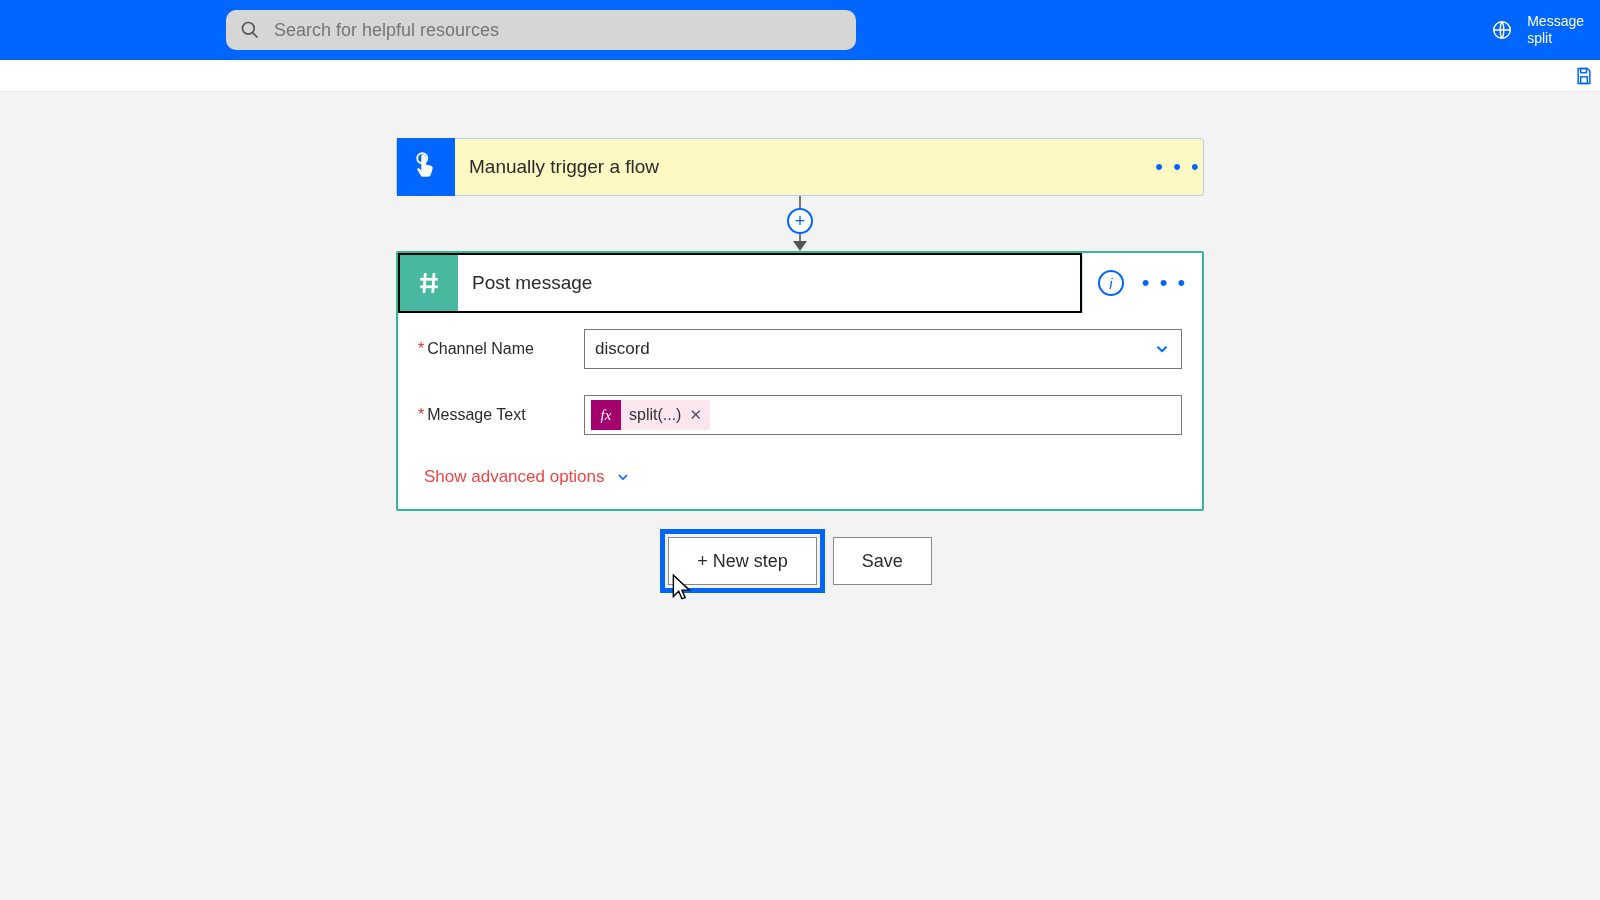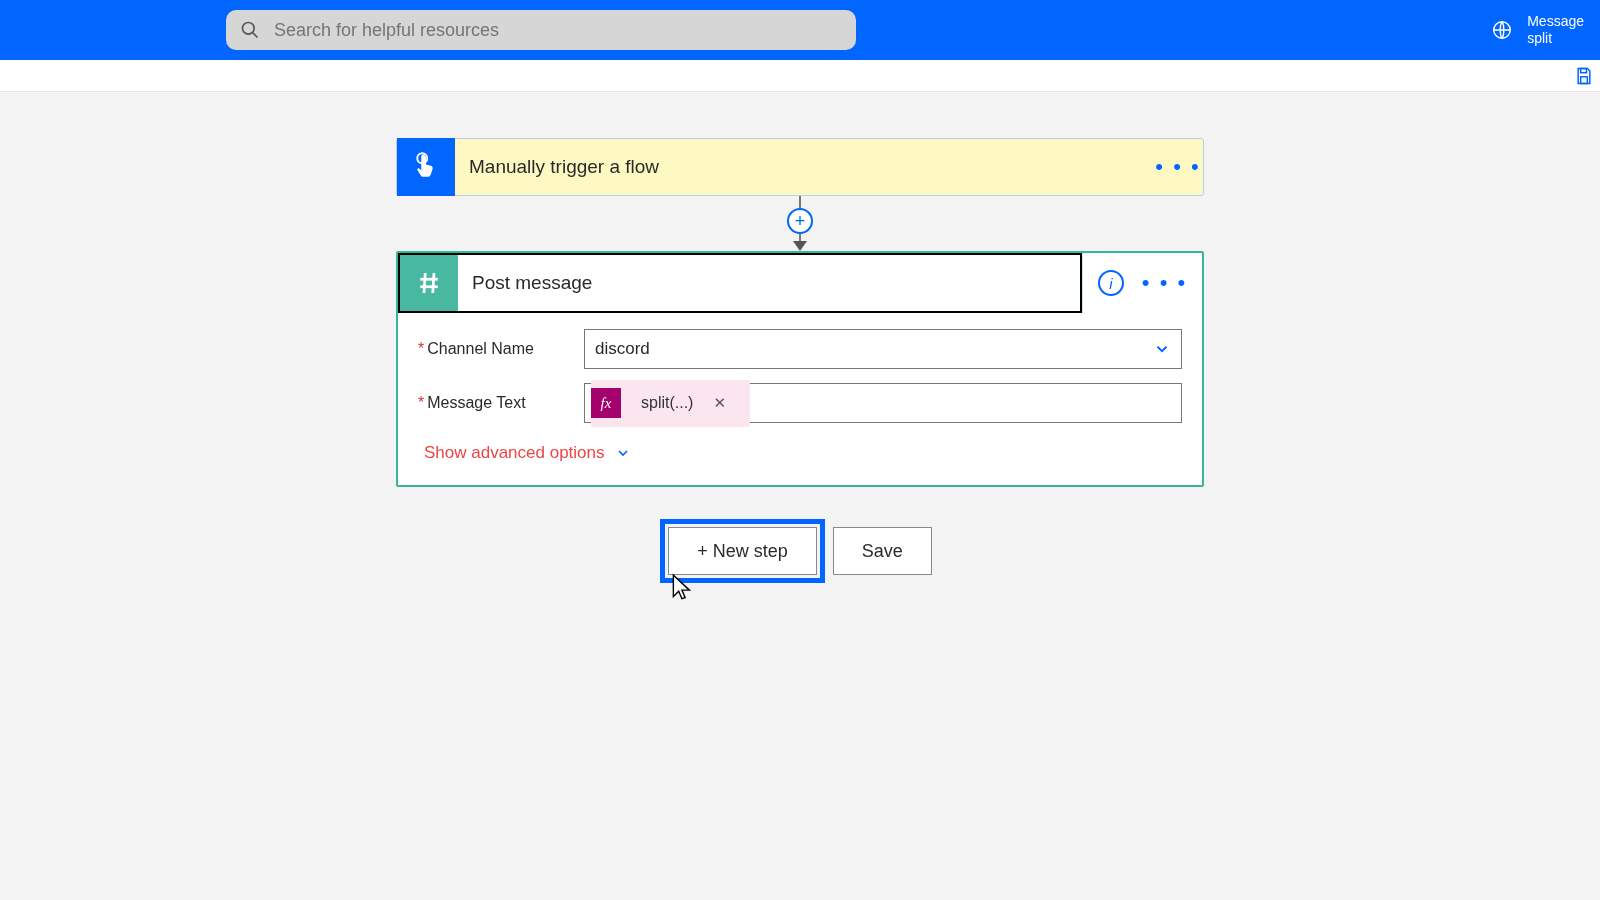--- a/index.html
+++ b/index.html
@@ -143,21 +143,21 @@
   width: 120px;
   display:flex;align-items:center;justify-content:center;gap:18px;
   border-left:1px solid #cfe9e1;
 }
 .info-circle {
   width:26px;height:26px;border:2px solid #0166ff;border-radius:50%;
   display:flex;align-items:center;justify-content:center;
   color:#0166ff;font-size:15px;font-style:italic;font-family:Georgia,serif;
 }
 .action-body { padding: 16px 20px 8px 20px; }
-.form-row { display:flex; align-items:center; margin-bottom: 14px; justify-content: center; }
+.form-row { display:flex; align-items:center; margin-bottom: 26px; justify-content: center; }
 .form-label {
   width: 166px;
   font-size: 16px;
   color: #2a2a2a;
 }
 .req { color:#d13438; margin-right:3px; }
 .form-field {
   flex:1;
   height: 40px;
   border:1px solid #777;
@@ -166,43 +166,43 @@
   font-size:17px;
   color:#2a2a2a;
   position:relative;
   background:#fff;
 }
 .dropdown-caret { margin-left:auto; }
 .token {
   display:inline-flex;align-items:center;
   background:#fbe6f0;
   border-radius:2px;
-  height:47px;
-  padding-right:24px;
-  gap:20px;
+  height:30px;
+  padding-right:8px;
+  gap:8px;
 }
 .token-fx {
   background:#a4006e;
   color:#fff;
   font-style:italic;
   font-family:Georgia,serif;
   width:30px;height:30px;
   display:flex;align-items:center;justify-content:center;
   font-size:15px;
 }
 .token-text { font-size:16px;color:#333; }
 .token-x { font-size:15px;color:#555;cursor:pointer; }
 .adv-row {
   display:flex;align-items:center;gap:10px;
   padding: 6px 0 14px 6px;
 }
 .adv-text { color:#ef4444; font-size:17px; }
 
 
-.button-row { display:flex; gap:16px; margin-top: 40px; }
+.button-row { display:flex; gap:16px; margin-top: 26px; }
 .btn {
   height: 48px;
   padding: 0 28px;
   background:#fff;
   border:1px solid #888;
   font-size:18px;
   color:#2a2a2a;
   display:flex;align-items:center;justify-content:center;
   cursor:pointer;
 }

